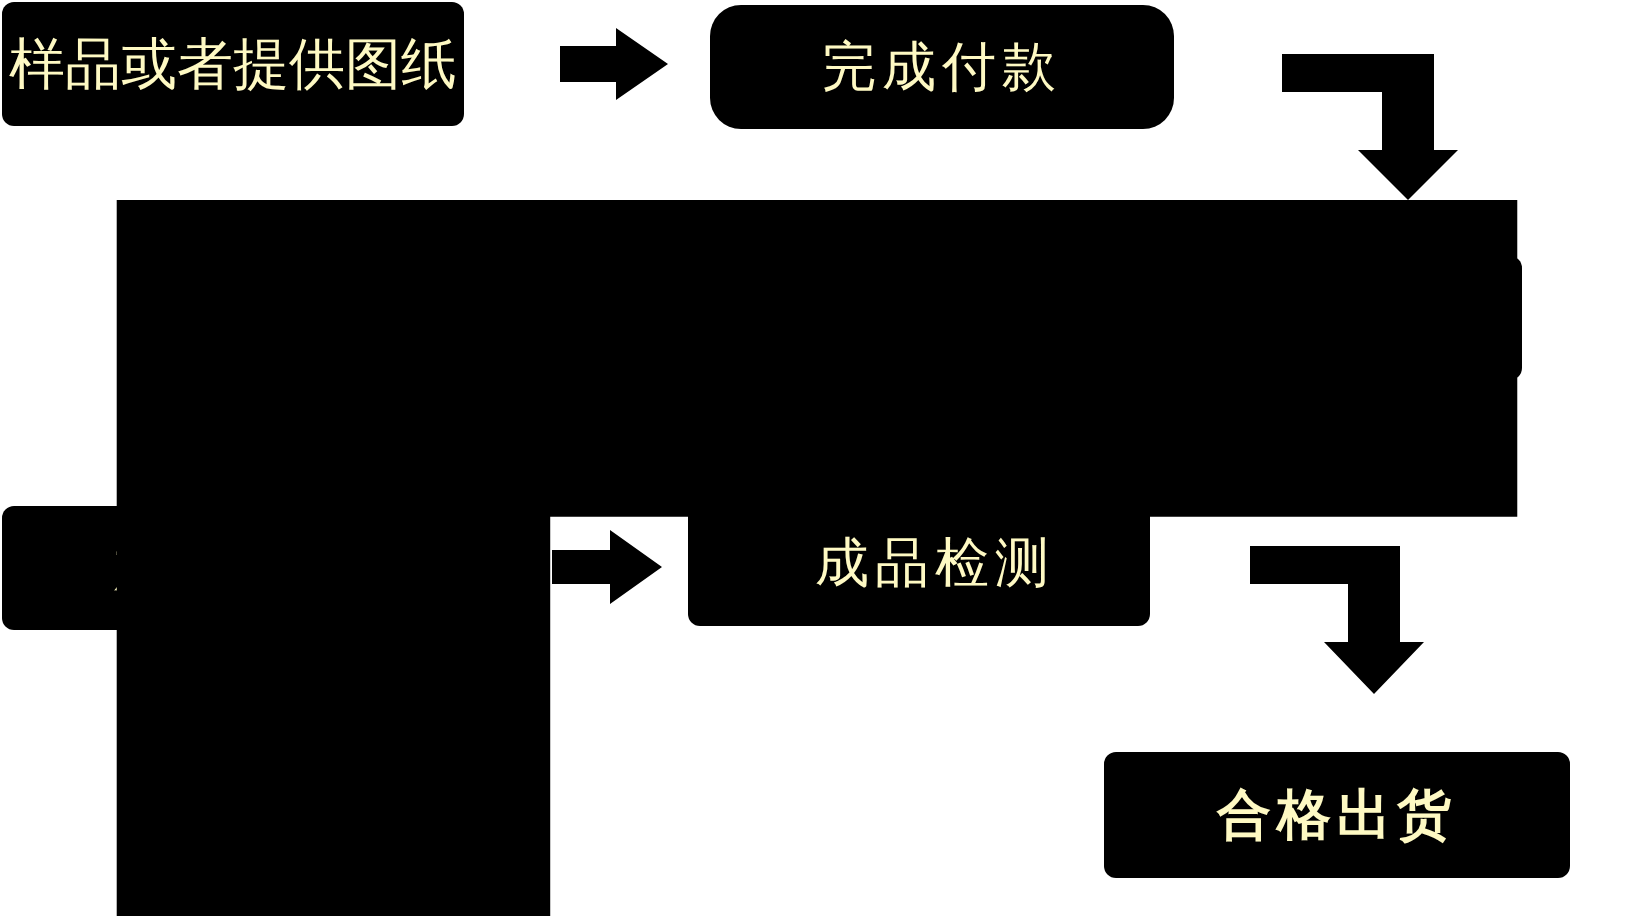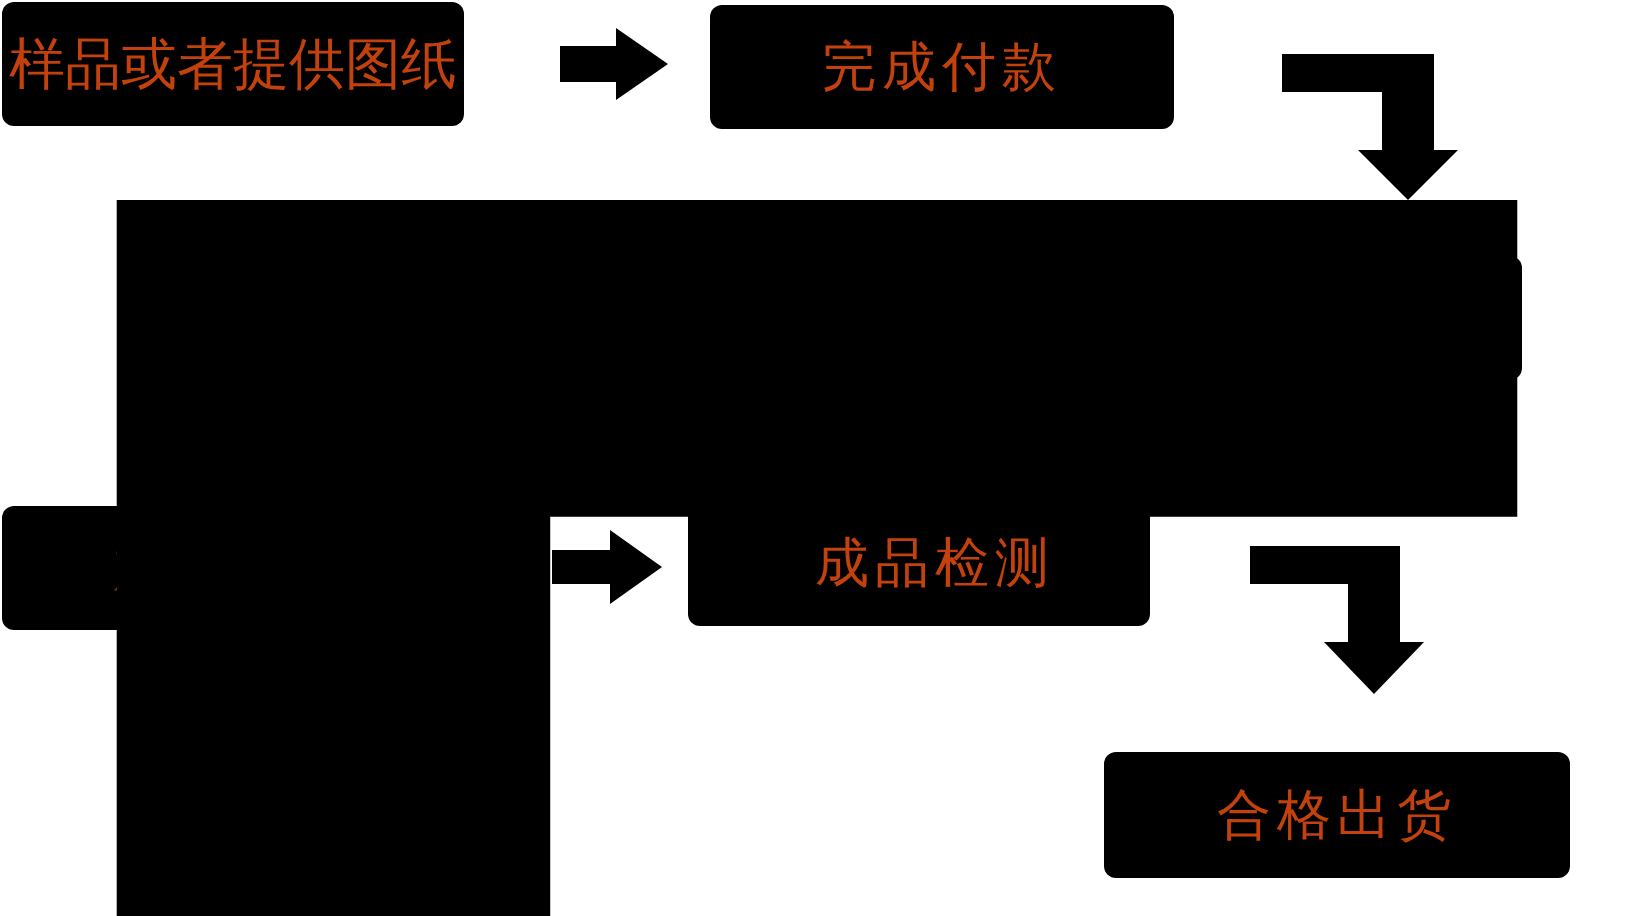--- a/index.html
+++ b/index.html
@@ -11,42 +11,42 @@
     position: relative;
     width: 1634px;
     height: 916px;
     background: #ffffff;
     overflow: hidden;
     font-family: "DejaVu Sans", "Liberation Sans", sans-serif;
   }
   .node {
     position: absolute;
     background: #000000;
-    color: #c2410c;
+    color: #fef9c3;
     border-radius: 12px;
     display: flex;
     align-items: center;
     justify-content: center;
     text-align: left;
     line-height: 1.1;
     white-space: nowrap;
     box-sizing: border-box;
     user-select: none;
   }
   .node .node-label {
     display: block;
   }
   
   #node-sample      { left: 2px;    top: 2px;   width: 462px; height: 124px; font-size: 56px; }
-  #node-payment     { left: 710px;  top: 5px;   width: 464px; height: 124px; font-size: 54px; letter-spacing: 6px; }
+  #node-payment     { left: 710px;  top: 5px;   width: 464px; height: 124px; font-size: 54px; letter-spacing: 6px; border-radius: 31px; }
   #node-drawing     { left: 1056px; top: 256px; width: 466px; height: 124px; font-size: 54px; letter-spacing: 6px; }
   #node-confirm     { left: 390px;  top: 252px; width: 464px; height: 124px; font-size: 54px; letter-spacing: 6px; }
   #node-production  { left: 2px;    top: 506px; width: 462px; height: 124px; font-size: 54px; letter-spacing: 6px; }
   #node-inspection  { left: 688px;  top: 500px; width: 462px; height: 126px; font-size: 54px; letter-spacing: 6px; padding-left: 32px; }
-  #node-shipment    { left: 1104px; top: 752px; width: 466px; height: 126px; font-size: 54px; letter-spacing: 6px; }
+  #node-shipment    { left: 1104px; top: 752px; width: 466px; height: 126px; font-size: 54px; letter-spacing: 6px; font-weight: bold; }
 
   
   .arrow {
     position: absolute;
     display: block;
   }
   #arrow-sample-to-payment   { left: 538px;  top: 24px;  width: 140px; height: 80px; }
   #arrow-payment-to-drawing  { left: 1272px; top: 44px;  width: 196px; height: 160px; }
   #arrow-drawing-to-confirm  { left: 896px;  top: 282px; width: 164px; height: 74px; }
   #arrow-prod-to-inspect     { left: 534px;  top: 526px; width: 140px; height: 80px; }

